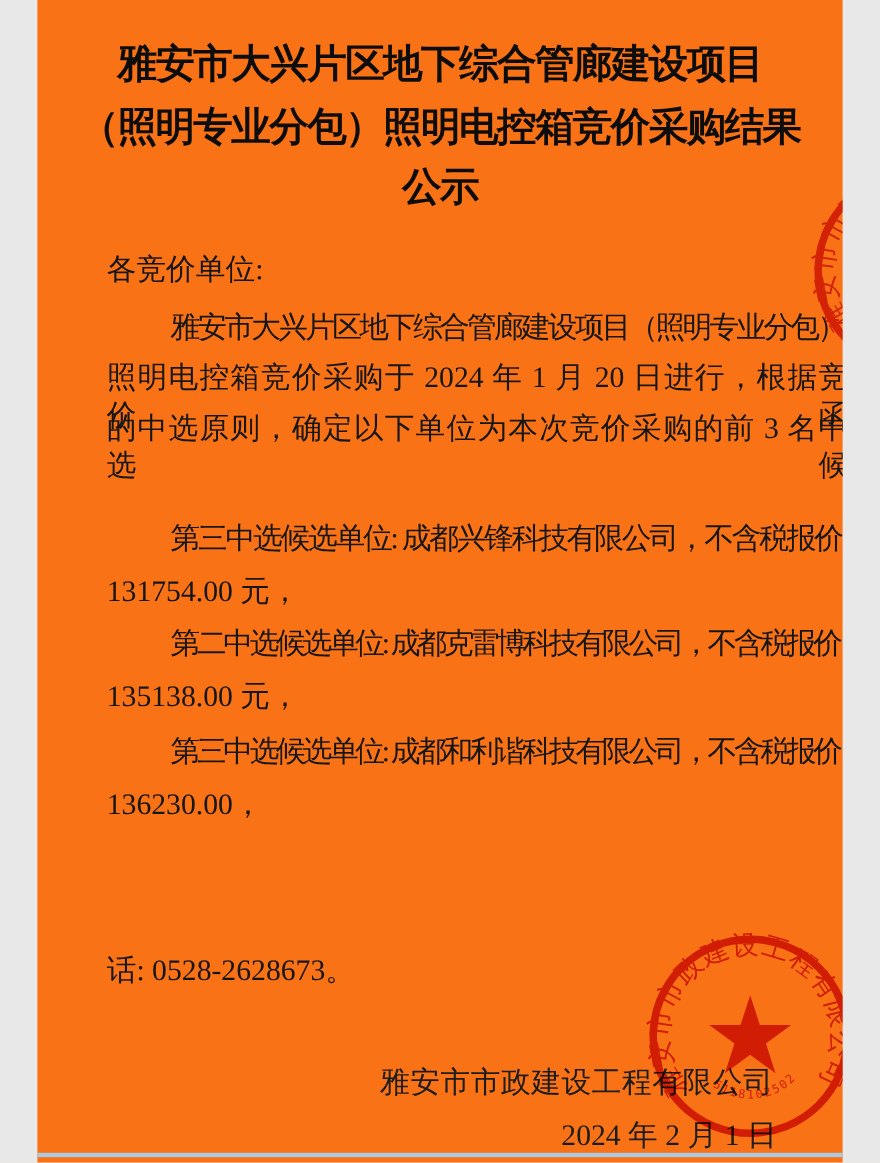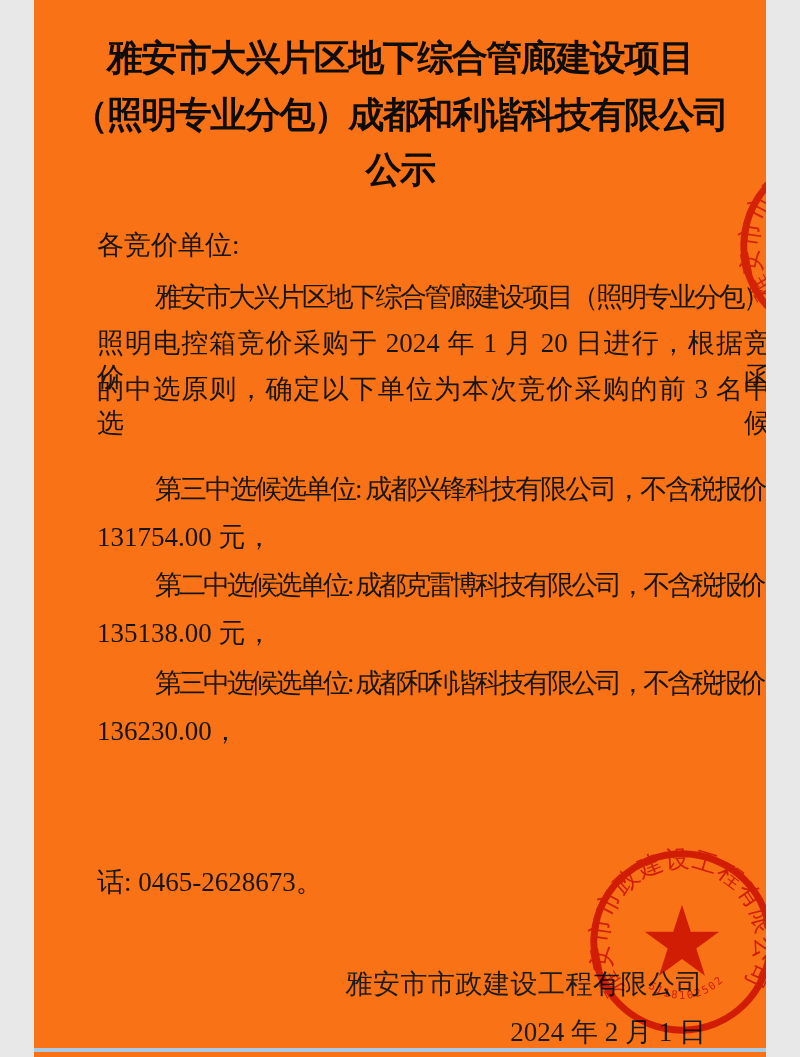--- a/index.html
+++ b/index.html
@@ -33,34 +33,34 @@
   .seal svg{display:block;}
   
   .scan-line{position:absolute;left:0;width:100%;height:4px;}
 </style>
 </head>
 <body>
 
 <div class="page">
 
   <div class="title-line" style="top:34px">雅安市大兴片区地下综合管廊建设项目</div>
-  <div class="title-line" style="top:91px">（照明专业分包）成都和利谐科技有限公司</div>
+  <div class="title-line" style="top:91px">（照明专业分包）照明电控箱竞价采购结果</div>
   <div class="title-line" style="top:146px">公示</div>
 
   <div class="bline" style="top:228px">各竞价单位:</div>
   <div class="bline fit ind" style="top:280px;letter-spacing:-2.5px">雅安市大兴片区地下综合管廊建设项目（照明专业分包）</div>
   <div class="bline fill" style="top:326px">照明电控箱竞价采购于 2024 年 1 月 20 日进行，根据竞价函</div>
   <div class="bline fill" style="top:372px">的中选原则，确定以下单位为本次竞价采购的前 3 名中选候</div>
   <div class="bline fit ind" style="top:472px;letter-spacing:-2px">第三中选候选单位: 成都兴锋科技有限公司，不含税报价</div>
   <div class="bline" style="top:520px">131754.00 元，</div>
   <div class="bline fit ind" style="top:568px;letter-spacing:-3px">第二中选候选单位: 成都克雷博科技有限公司，不含税报价</div>
   <div class="bline" style="top:616px">135138.00 元，</div>
   <div class="bline fit ind" style="top:666px;letter-spacing:-3px">第三中选候选单位: 成都和利谐科技有限公司，不含税报价</div>
   <div class="bline" style="top:714px">136230.00，</div>
-  <div class="bline" style="top:865px">话: 0465-2628673。</div>
+  <div class="bline" style="top:865px">话: 0528-2628673。</div>
 
   <div class="sig-line" style="top:966px;right:63px;letter-spacing:0.5px">雅安市市政建设工程有限公司</div>
   <div class="sig-line" style="top:1014px;right:60px">2024 年 2 月 1 日</div>
 
   <div class="seal" style="left:550px;top:844px;width:196px;height:196px">
     <svg width="196" height="196" viewBox="0 0 200 200">
       <circle cx="100" cy="100" r="90" fill="none" stroke-width="7" stroke="#d32b1e"></circle>
       <path d="M100,62 L109,89.6 L138,89.6 L114.6,106.7 L123.5,134.4 L100,117.3 L76.5,134.4 L85.4,106.7 L62,89.6 L91,89.6 Z" fill="#d32b1e"></path>
       <defs>
         <path id="sealArcA" d="M 46.3,153.7 A 76,76 0 1 1 153.7,153.7" fill="none"></path>

